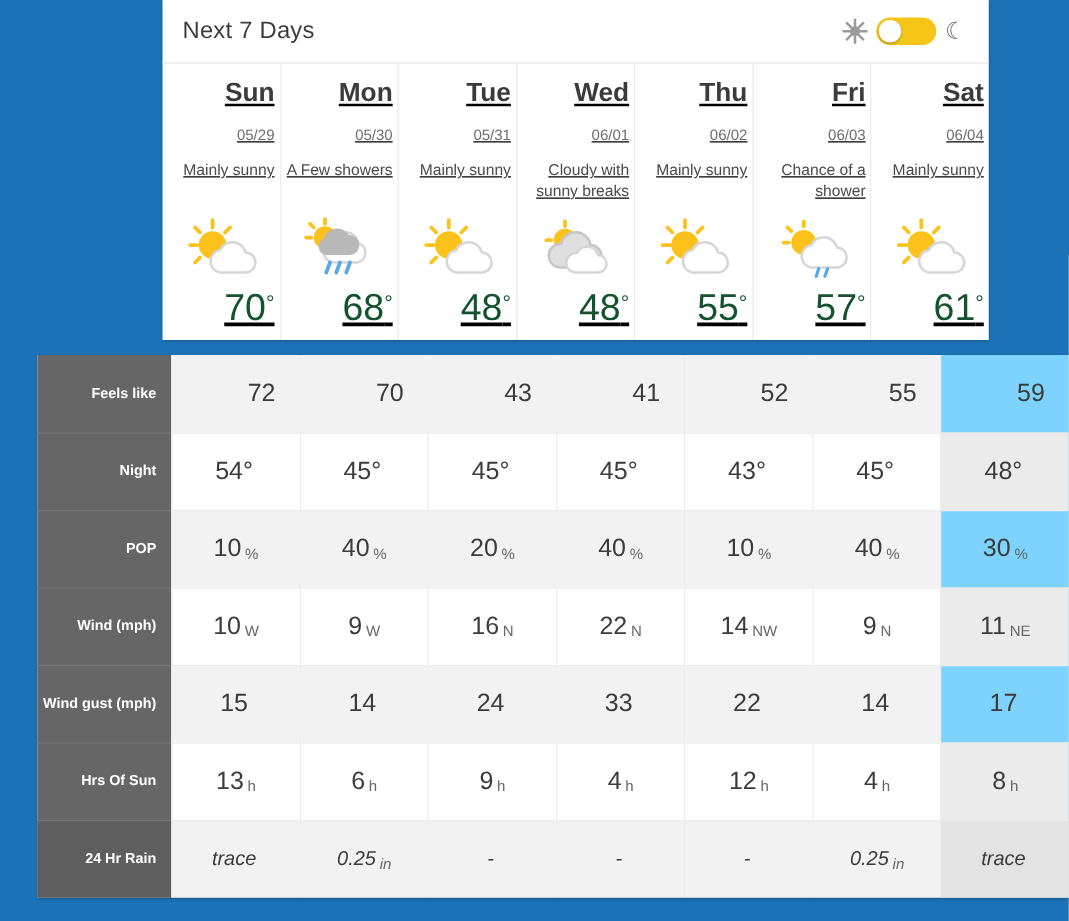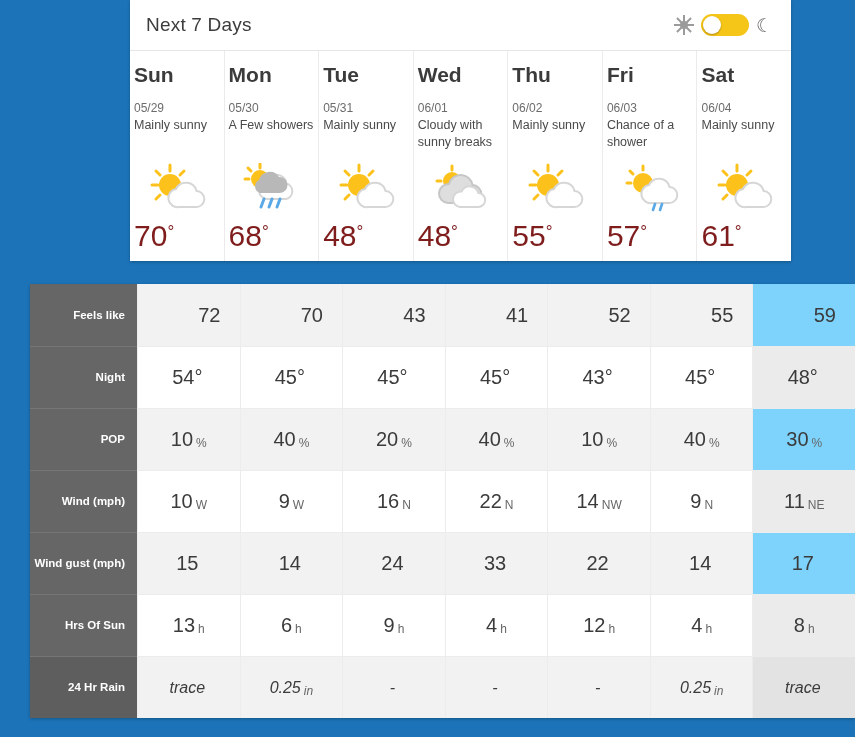--- a/index.html
+++ b/index.html
@@ -94,50 +94,51 @@
   #days-row {
     display: flex;
     border-top: 1px solid #e6e6e6;
   }
   .day-col {
     flex: 1 1 0;
     min-width: 0;
     border-left: 1px solid #eceaea;
     padding: 12px 4px 10px;
     box-sizing: border-box;
-    text-align: left;
+    text-align: right;
+    text-decoration: underline;
   }
   .day-col:first-child { border-left: none; }
   .day-name {
     font-size: 21px;
     color: #3b3b3b;
     font-weight: bold;
   }
   .day-date {
     font-size: 12px;
     color: #6c6c6c;
     margin-top: 14px;
   }
   .day-cond {
     font-size: 12.5px;
     color: #4a4a4a;
-    margin-top: 2px;
+    margin-top: 13px;
     line-height: 1.35;
     min-height: 34px;
   }
   .day-icon {
     height: 60px;
     margin-top: 8px;
     display: flex;
     align-items: center;
     justify-content: center;
   }
   .day-temp {
     font-size: 30px;
-    color: #7f1d1d;
+    color: #14532d;
     margin-top: 2px;
     line-height: 1;
   }
   .day-temp .deg {
     font-size: 17px;
     vertical-align: top;
     position: relative;
     top: 2px;
   }
 

